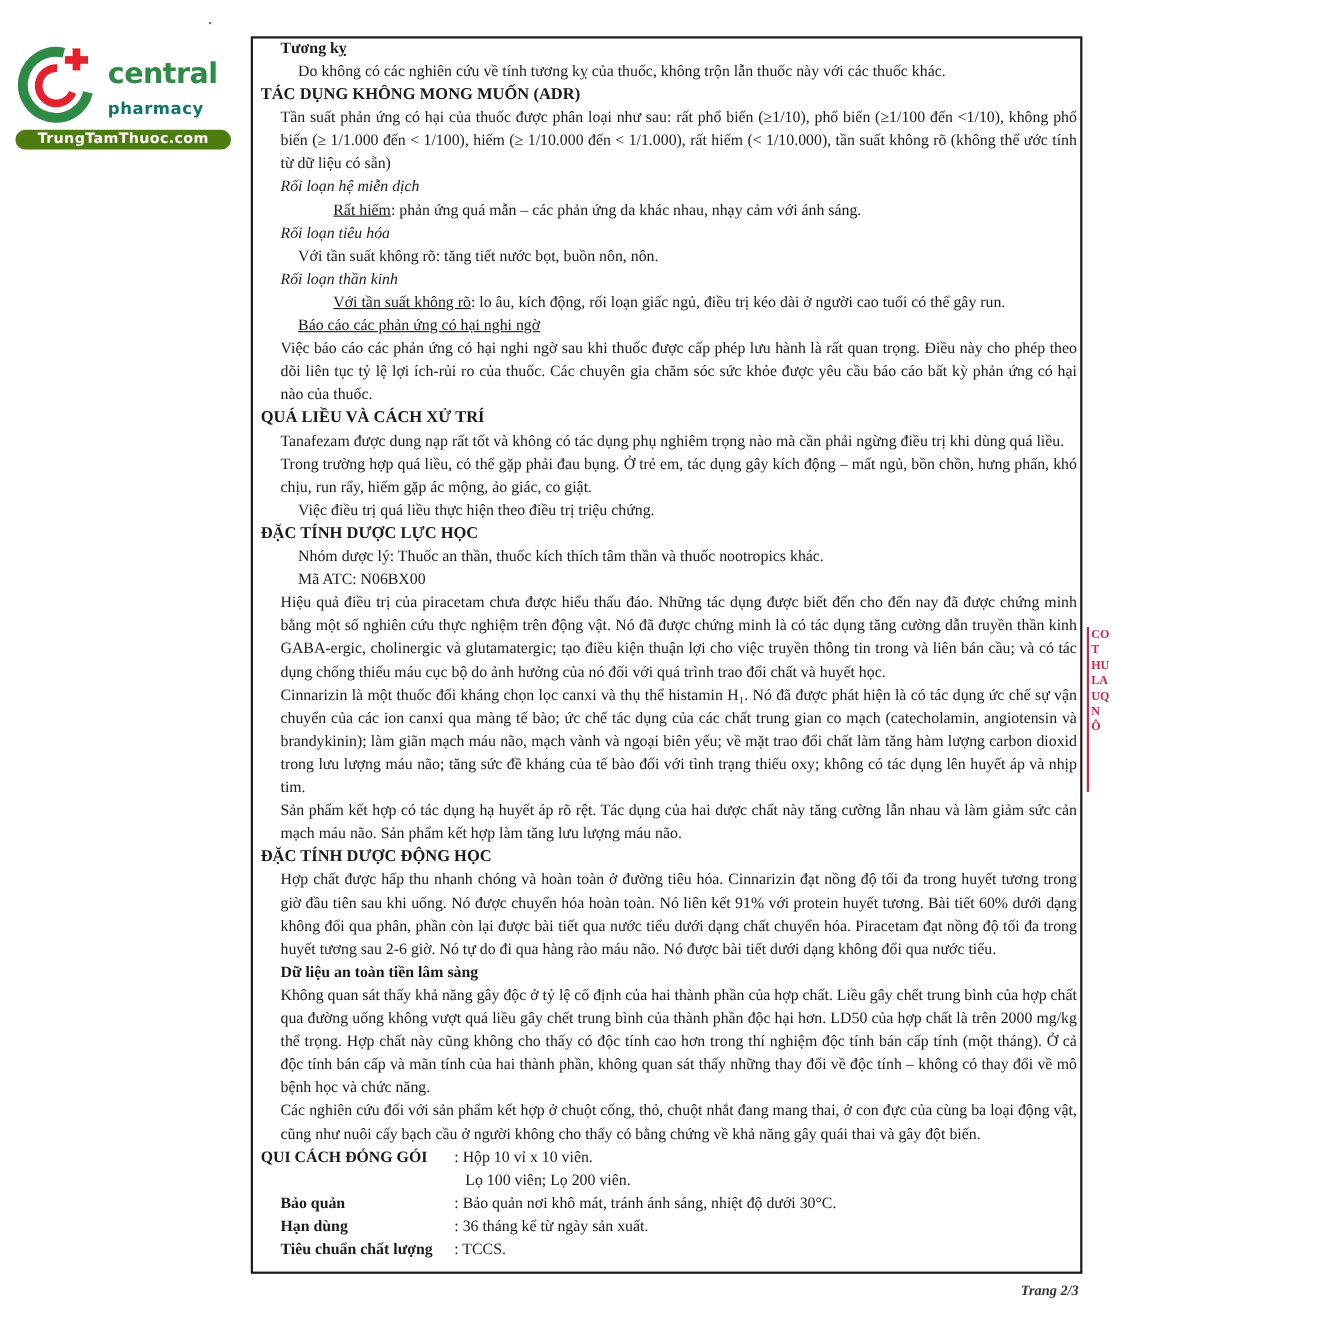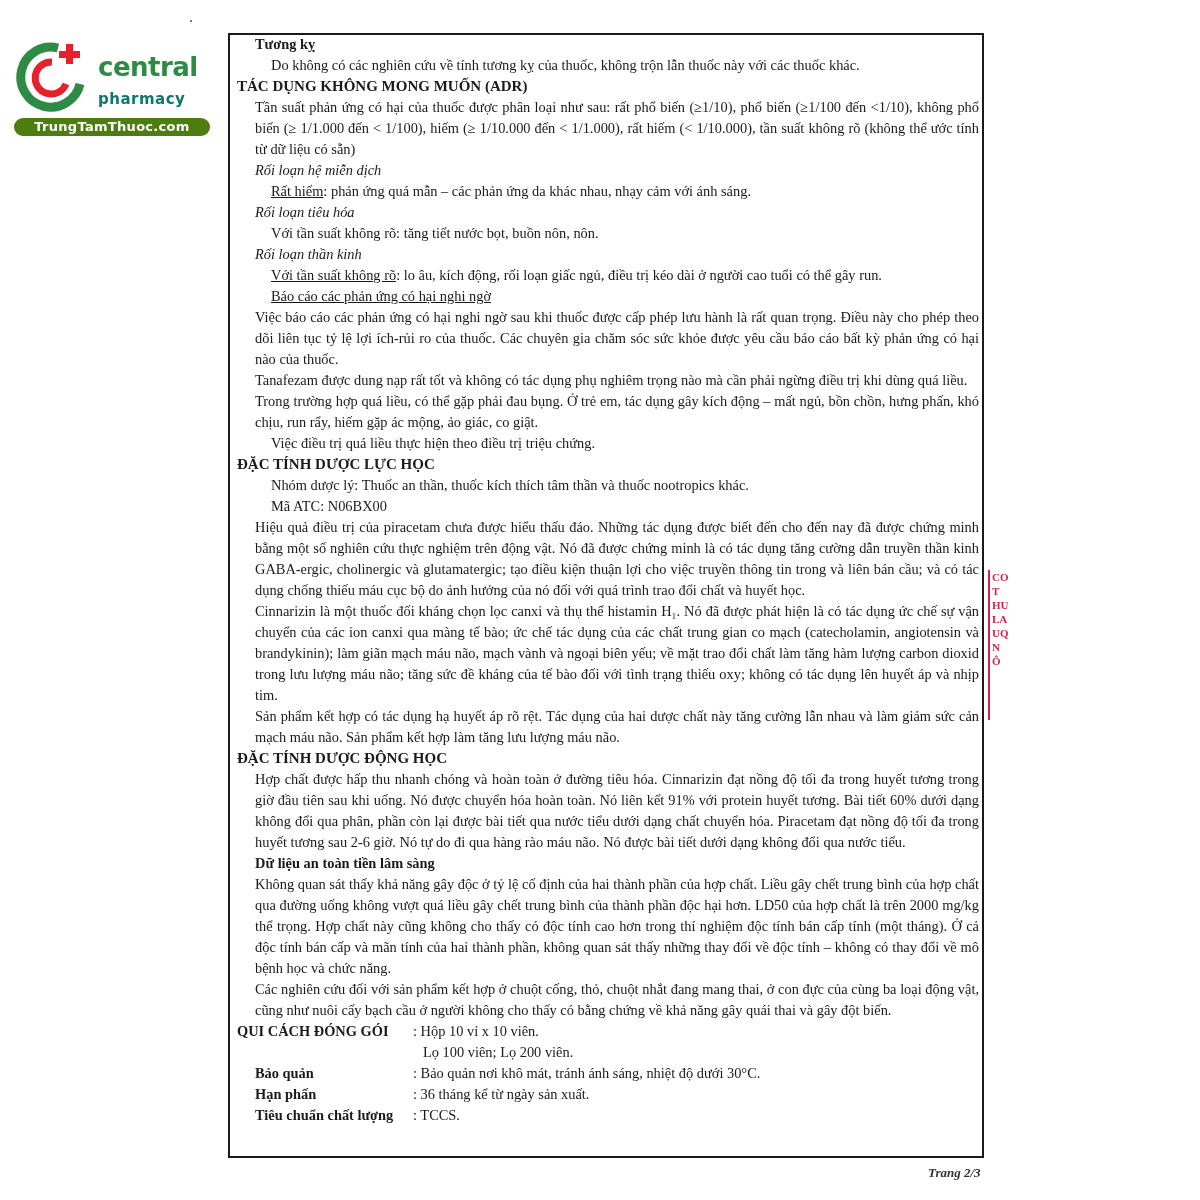--- a/index.html
+++ b/index.html
@@ -19,21 +19,21 @@
     position: absolute; left: 228px; top: 33px; width: 756px; height: 1125px;
     border: 2px solid #1a1a1a; box-sizing: border-box;
   }
   .content { position: absolute; left: 237px; top: 34px; width: 742px; font-size: 14.4px; line-height: 21px; }
   .content p { margin: 0; }
   .h1 { font-weight: bold; font-size: 15px; line-height: 21px; margin: 0; }
   .sub { padding-left: 34px; }
   .bold-sub { font-weight: bold; padding-left: 18px; }
   .ital { font-style: italic; padding-left: 18px; }
   .just { text-align: justify; padding-left: 18px; }
-  .u { text-decoration: underline; }
+  .u { text-decoration: underline; margin-left: 32px; }
   .spec { display: flex; line-height: 21px; }
   .spec .lbl { font-weight: bold; width: 176px; flex: none; }
   .spec .lbl.ind { padding-left: 18px; width: 158px; }
   .spec .val { flex: 1; }
   .stamp { position: absolute; left: 988px; top: 570px; width: 14px; height: 150px; color: #d0244a; font-family: Liberation Serif, serif; font-size: 11px; line-height: 14px; font-weight: bold; border-left: 2px solid #d0244a; padding-left: 2px; }
   .footer { position: absolute; left: 928px; top: 1165px; font-style: italic; font-weight: bold; font-size: 13px; color: #333; }
   .dot { position: absolute; left: 190px; top: 20px; width: 2px; height: 2px; background: #777; }
 </style>
 </head>
 <body>
@@ -62,20 +62,21 @@
   <p class="just">Tần suất phản ứng có hại của thuốc được phân loại như sau: rất phổ biến (≥1/10), phổ biến (≥1/100 đến &lt;1/10), không phổ biến (≥ 1/1.000 đến &lt; 1/100), hiếm (≥ 1/10.000 đến &lt; 1/1.000), rất hiếm (&lt; 1/10.000), tần suất không rõ (không thể ước tính từ dữ liệu có sẵn)</p>
   <p class="ital">Rối loạn hệ miễn dịch</p>
   <p class="sub"><span class="u">Rất hiếm</span><span>: phản ứng quá mẫn – các phản ứng da khác nhau, nhạy cảm với ánh sáng.</span></p>
   <p class="ital">Rối loạn tiêu hóa</p>
   <p class="sub">Với tần suất không rõ: tăng tiết nước bọt, buồn nôn, nôn.</p>
   <p class="ital">Rối loạn thần kinh</p>
   <p class="sub"><span class="u">Với tần suất không rõ</span><span>: lo âu, kích động, rối loạn giấc ngủ, điều trị kéo dài ở người cao tuổi có thể gây run.</span></p>
   <p class="sub u">Báo cáo các phản ứng có hại nghi ngờ</p>
   <p class="just">Việc báo cáo các phản ứng có hại nghi ngờ sau khi thuốc được cấp phép lưu hành là rất quan trọng. Điều này cho phép theo dõi liên tục tỷ lệ lợi ích-rủi ro của thuốc. Các chuyên gia chăm sóc sức khỏe được yêu cầu báo cáo bất kỳ phản ứng có hại nào của thuốc.</p>
 
+  <p class="h1">QUÁ LIỀU VÀ CÁCH XỬ TRÍ</p>
   <p class="just">Tanafezam được dung nạp rất tốt và không có tác dụng phụ nghiêm trọng nào mà cần phải ngừng điều trị khi dùng quá liều.</p>
   <p class="just">Trong trường hợp quá liều, có thể gặp phải đau bụng. Ở trẻ em, tác dụng gây kích động – mất ngủ, bồn chồn, hưng phấn, khó chịu, run rẩy, hiếm gặp ác mộng, ảo giác, co giật.</p>
   <p class="sub">Việc điều trị quá liều thực hiện theo điều trị triệu chứng.</p>
 
   <p class="h1">ĐẶC TÍNH DƯỢC LỰC HỌC</p>
   <p class="sub">Nhóm dược lý: Thuốc an thần, thuốc kích thích tâm thần và thuốc nootropics khác.</p>
   <p class="sub">Mã ATC: N06BX00</p>
   <p class="just">Hiệu quả điều trị của piracetam chưa được hiểu thấu đáo. Những tác dụng được biết đến cho đến nay đã được chứng minh bằng một số nghiên cứu thực nghiệm trên động vật. Nó đã được chứng minh là có tác dụng tăng cường dẫn truyền thần kinh GABA-ergic, cholinergic và glutamatergic; tạo điều kiện thuận lợi cho việc truyền thông tin trong và liên bán cầu; và có tác dụng chống thiếu máu cục bộ do ảnh hưởng của nó đối với quá trình trao đổi chất và huyết học.</p>
   <p class="just">Cinnarizin là một thuốc đối kháng chọn lọc canxi và thụ thể histamin H₁. Nó đã được phát hiện là có tác dụng ức chế sự vận chuyển của các ion canxi qua màng tế bào; ức chế tác dụng của các chất trung gian co mạch (catecholamin, angiotensin và brandykinin); làm giãn mạch máu não, mạch vành và ngoại biên yếu; về mặt trao đổi chất làm tăng hàm lượng carbon dioxid trong lưu lượng máu não; tăng sức đề kháng của tế bào đối với tình trạng thiếu oxy; không có tác dụng lên huyết áp và nhịp tim.</p>
   <p class="just">Sản phẩm kết hợp có tác dụng hạ huyết áp rõ rệt. Tác dụng của hai dược chất này tăng cường lẫn nhau và làm giảm sức cản mạch máu não. Sản phẩm kết hợp làm tăng lưu lượng máu não.</p>
@@ -92,21 +93,21 @@
   </div>
   <div class="spec">
     <span class="lbl"></span>
     <span class="val" style="padding-left:10px">Lọ 100 viên; Lọ 200 viên.</span>
   </div>
   <div class="spec">
     <span class="lbl ind">Bảo quản</span>
     <span class="val">: Bảo quản nơi khô mát, tránh ánh sáng, nhiệt độ dưới 30°C.</span>
   </div>
   <div class="spec">
-    <span class="lbl ind">Hạn phấn</span>
+    <span class="lbl ind">Hạn dùng</span>
     <span class="val">: 36 tháng kể từ ngày sản xuất.</span>
   </div>
   <div class="spec">
     <span class="lbl ind">Tiêu chuẩn chất lượng</span>
     <span class="val">: TCCS.</span>
   </div>
 </div>
 
 <div class="stamp">CO T HU LA UQ N Ô</div>
 

